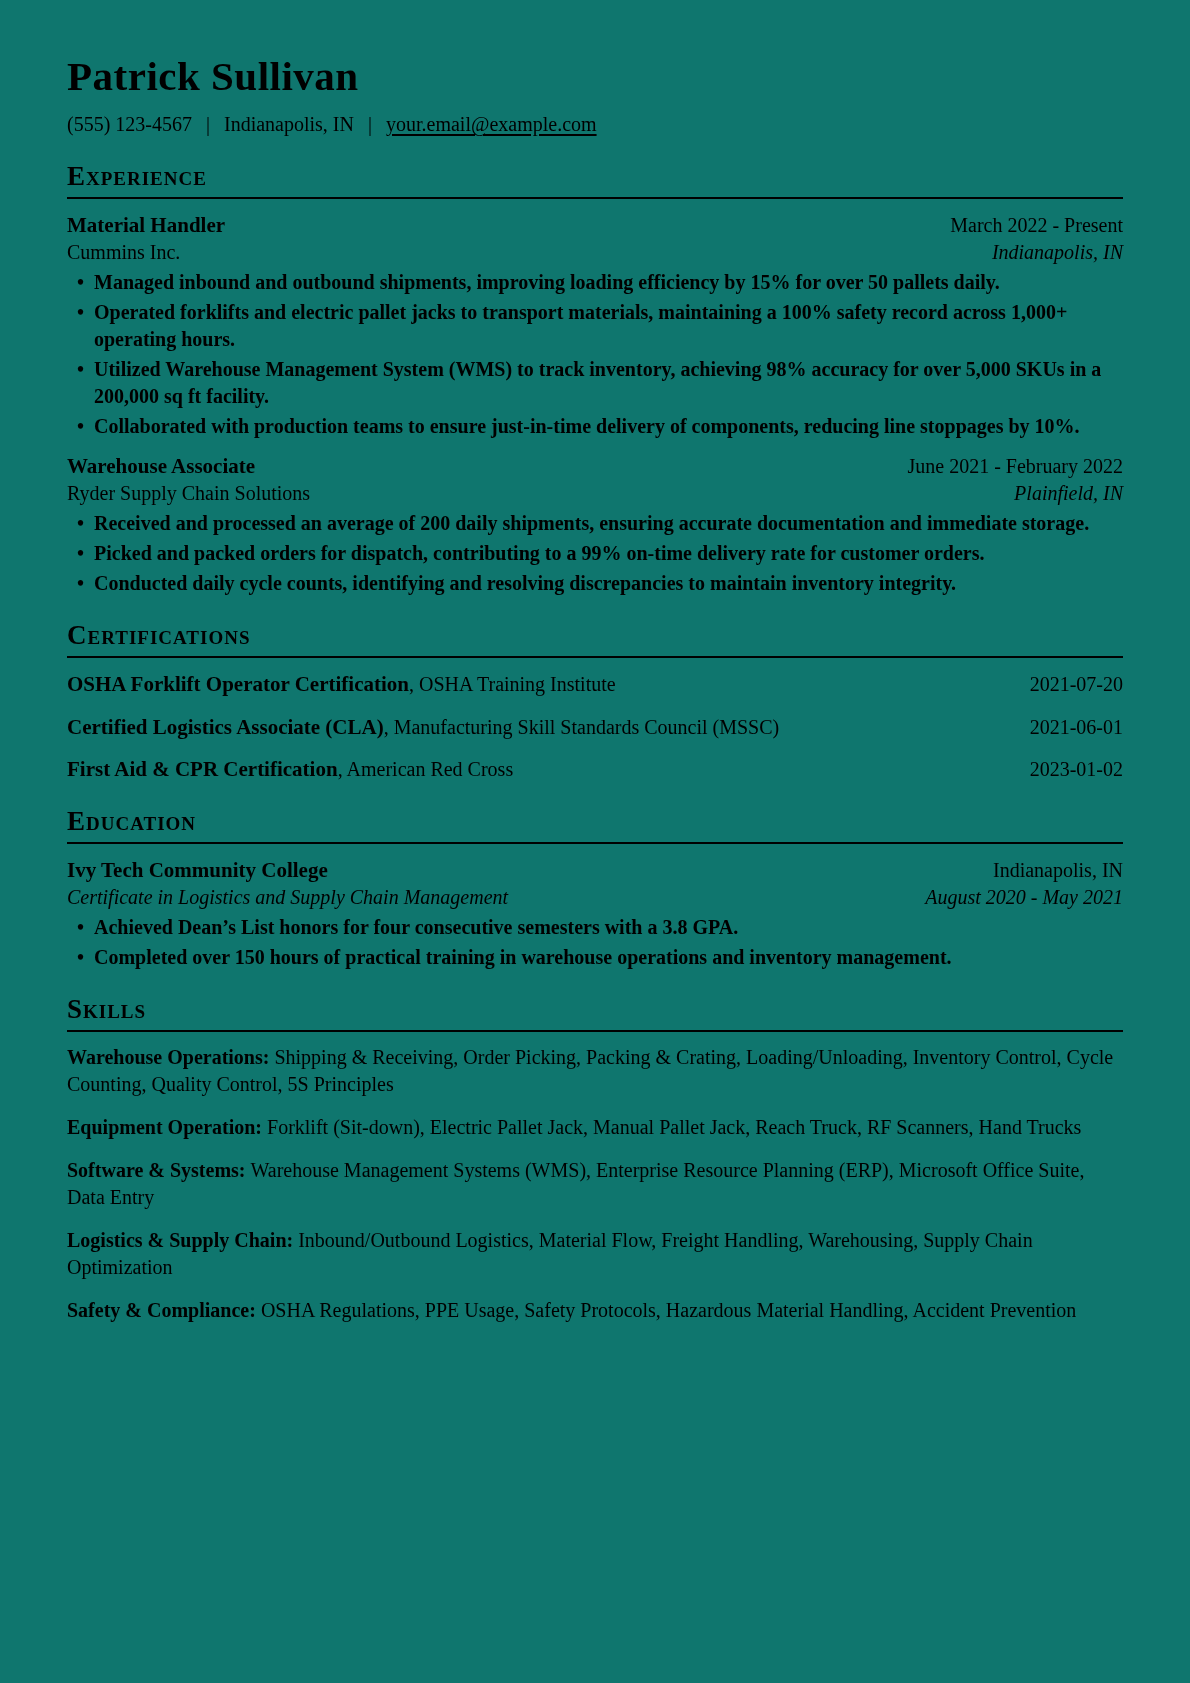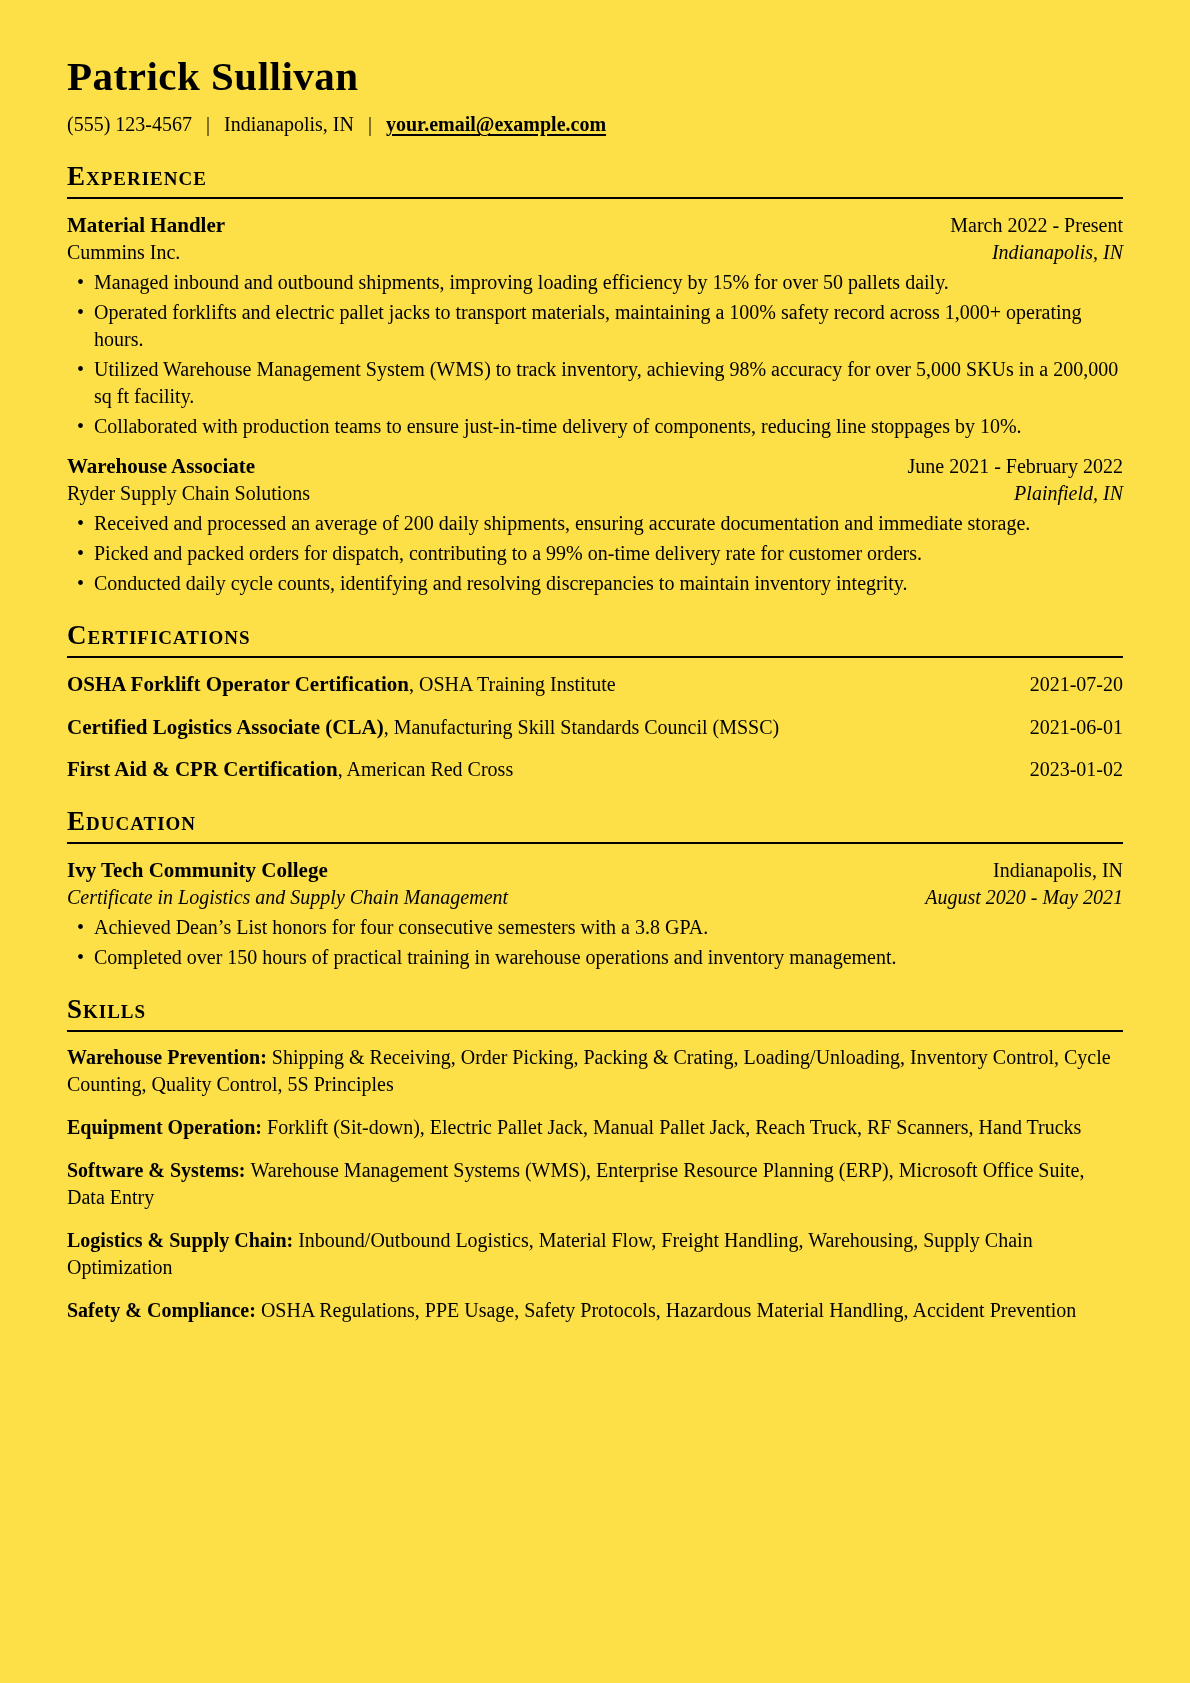--- a/index.html
+++ b/index.html
@@ -4,21 +4,21 @@
 <style>
   html, body {
     margin: 0;
     padding: 0;
     background: #e8e8e8;
   }
   .page {
     width: 1190px;
     min-height: 1683px;
     margin: 0 auto;
-    background: #fde047;
+    background: #0f766e;
     box-sizing: border-box;
     padding: 54px 67px 60px 67px;
     font-family: "Liberation Serif", "DejaVu Serif", serif;
     color: #000000;
     font-size: 20px;
     line-height: 1.35;
   }
 
   
   .name {
@@ -37,21 +37,20 @@
   .contact-sep {
     display: inline-block;
     padding: 0 14px;
   }
   .contact-sep::before { content: "|"; }
   .email-link {
     color: #000000;
     text-decoration: underline;
     text-underline-offset: 3px;
     cursor: pointer;
-    font-weight: bold;
   }
 
   
   .section { margin-top: 24px; }
   .section-title {
     font-variant: small-caps;
     font-weight: 700;
     font-size: 27px;
     letter-spacing: 1px;
     line-height: 1.1;
@@ -77,20 +76,21 @@
 
   ul.bullets {
     list-style: none;
     margin: 3px 0 0 0;
     padding: 0;
   }
   ul.bullets li {
     position: relative;
     padding-left: 27px;
     margin-bottom: 3px;
+    font-weight: bold;
   }
   ul.bullets li::before {
     content: "\2022";
     position: absolute;
     left: 10px;
     top: 0;
   }
 
   
   .cert-row {
@@ -200,20 +200,20 @@
         <li>Achieved Dean’s List honors for four consecutive semesters with a 3.8 GPA.</li>
         <li>Completed over 150 hours of practical training in warehouse operations and inventory management.</li>
       </ul>
     </div>
   </div>
 
   <div class="section">
     <h2 class="section-title">Skills</h2>
     <hr class="section-rule">
 
-    <p class="skill-para"><span class="skill-label">Warehouse Prevention</span><span>Shipping &amp; Receiving, Order Picking, Packing &amp; Crating, Loading/Unloading, Inventory Control, Cycle Counting, Quality Control, 5S Principles</span></p>
+    <p class="skill-para"><span class="skill-label">Warehouse Operations</span><span>Shipping &amp; Receiving, Order Picking, Packing &amp; Crating, Loading/Unloading, Inventory Control, Cycle Counting, Quality Control, 5S Principles</span></p>
     <p class="skill-para"><span class="skill-label">Equipment Operation</span><span>Forklift (Sit-down), Electric Pallet Jack, Manual Pallet Jack, Reach Truck, RF Scanners, Hand Trucks</span></p>
     <p class="skill-para"><span class="skill-label">Software &amp; Systems</span><span>Warehouse Management Systems (WMS), Enterprise Resource Planning (ERP), Microsoft Office Suite, Data Entry</span></p>
     <p class="skill-para"><span class="skill-label">Logistics &amp; Supply Chain</span><span>Inbound/Outbound Logistics, Material Flow, Freight Handling, Warehousing, Supply Chain Optimization</span></p>
     <p class="skill-para"><span class="skill-label">Safety &amp; Compliance</span><span>OSHA Regulations, PPE Usage, Safety Protocols, Hazardous Material Handling, Accident Prevention</span></p>
   </div>
 
 </div>
 
 </body></html>

